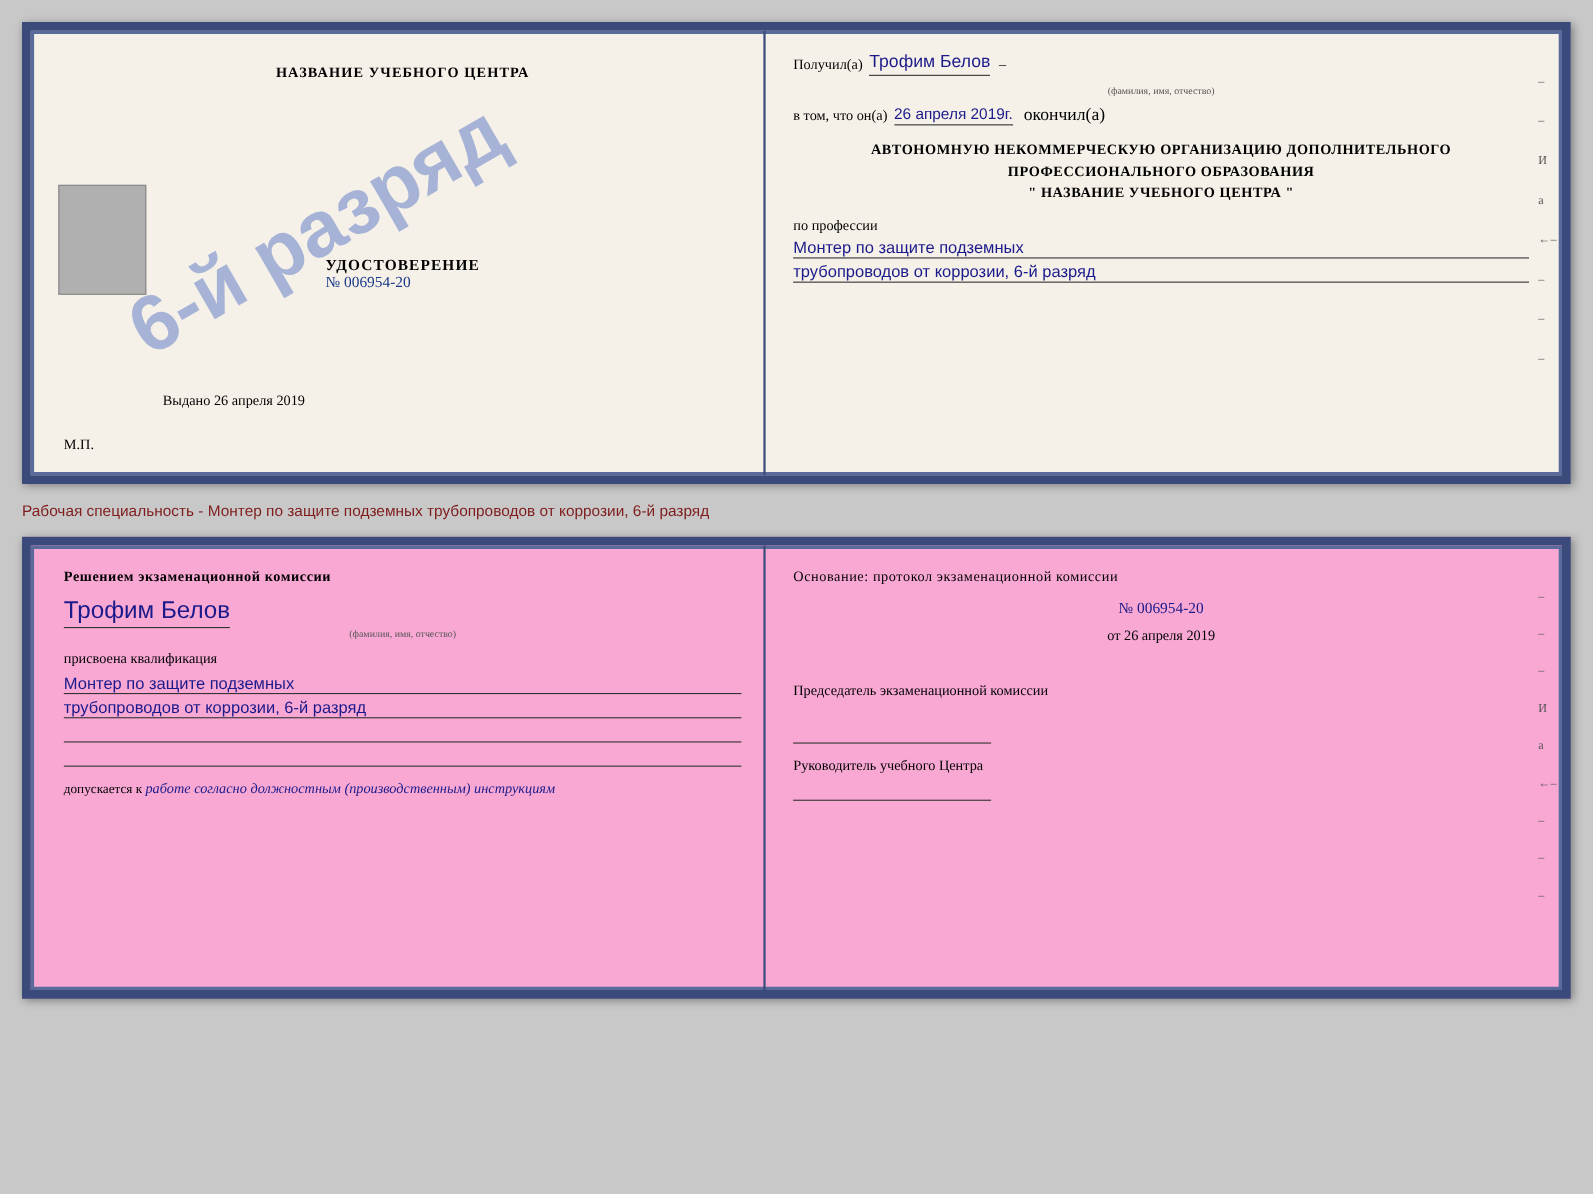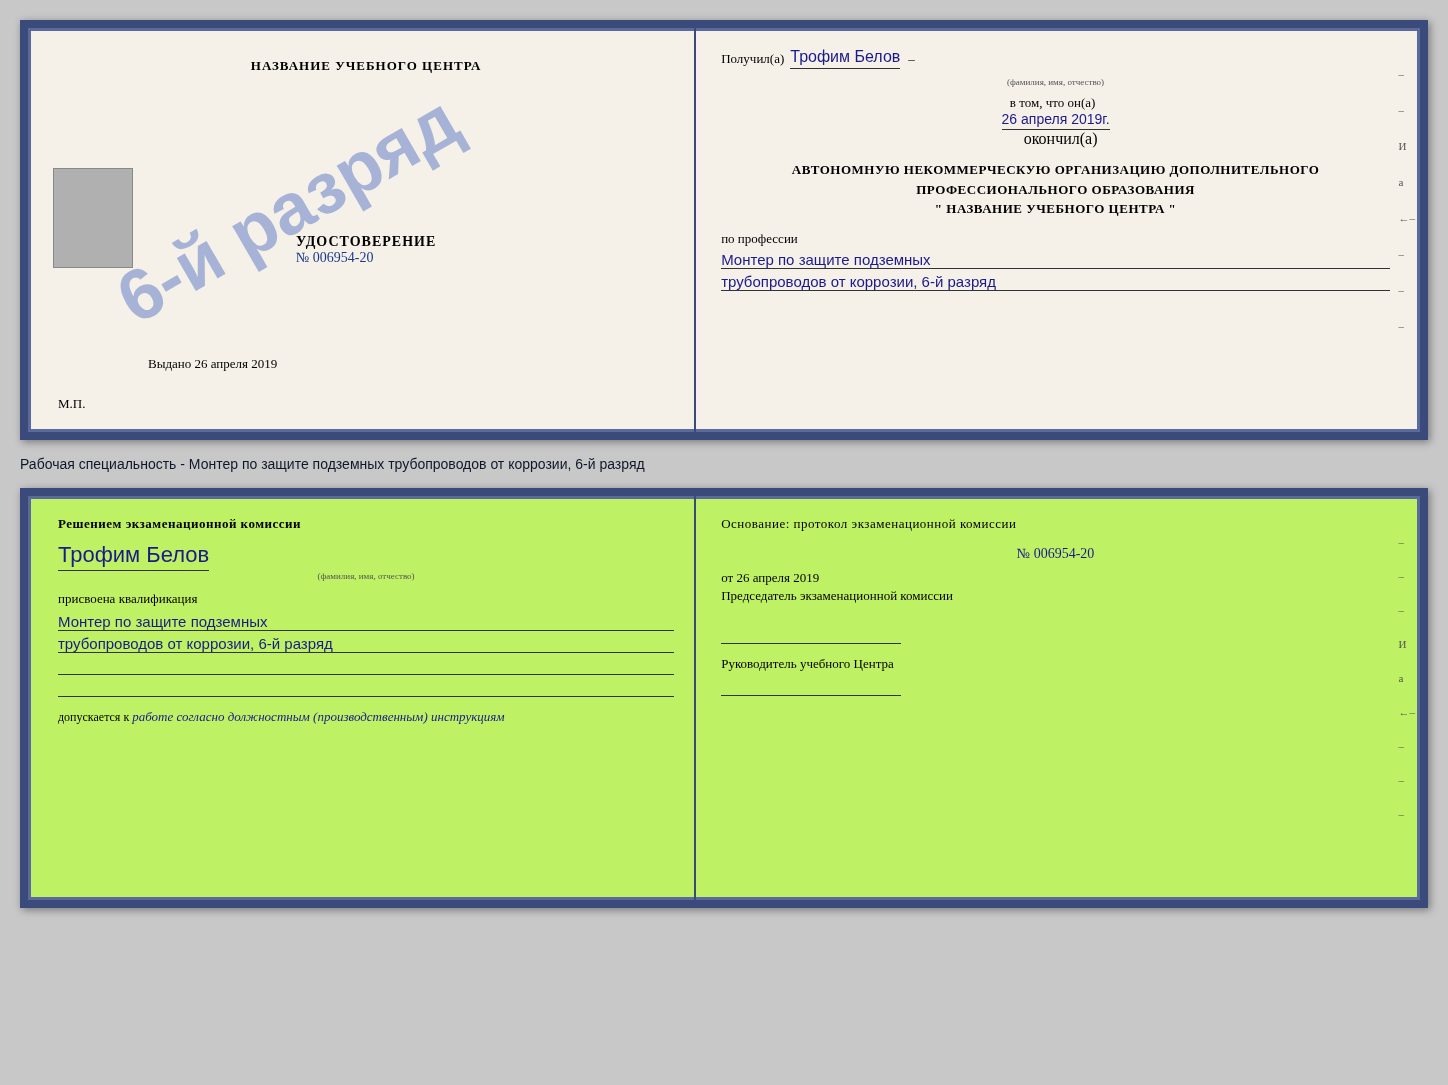--- a/index.html
+++ b/index.html
@@ -183,29 +183,29 @@
       display: flex;
       flex-direction: column;
       gap: 24px;
       font-size: 11px;
       color: #555;
     }
 
     
     .middle-text {
       font-size: 14px;
-      color: #0f172a;
+      color: #7f1d1d;
       padding: 4px 0;
       font-family: Arial, sans-serif;
     }
 
     
     .bottom-doc {
       display: flex;
-      background: #bef264;
+      background: #f9a8d4;
       border: 8px solid #3a4a7a;
       box-shadow: inset 0 0 0 3px #5a6a9a, 2px 2px 8px rgba(0,0,0,0.4);
       min-height: 420px;
     }
 
     .bottom-left {
       width: 48%;
       border-right: 2px solid #3a4a7a;
       padding: 20px 20px 20px 30px;
       position: relative;
@@ -284,21 +284,22 @@
 
     .protocol-number {
       font-size: 14px;
       color: #1a1a8a;
       text-align: center;
       margin-bottom: 8px;
     }
 
     .protocol-date {
       font-size: 13px;
-      margin-bottom: 2px;
+      text-align: center;
+      margin-bottom: 34px;
     }
 
     .predsedatel-label {
       font-size: 13px;
       margin-bottom: 20px;
     }
 
     .signature-line {
       border-bottom: 1px solid #333;
       height: 20px;
@@ -365,21 +366,21 @@
 
     <div class="doc-right">
 
       <div class="right-line">
         <span class="right-label">Получил(а)</span>
         <span class="handwritten">Трофим Белов</span>
         <span style="margin-left:8px; font-size:13px;">–</span>
       </div>
       <div class="small-label">(фамилия, имя, отчество)</div>
 
-      <div class="right-line" style="margin-top:8px;flex-direction:column;">
+      <div class="right-line" style="margin-top:8px;">
         <span class="right-label">в том, что он(а)</span>
         <span class="handwritten" style="font-size:14px;">26 апреля 2019г.</span>
         <span style="margin-left:10px; font-size:16px;">окончил(а)</span>
       </div>
 
       <div class="right-text-block">
         <div>АВТОНОМНУЮ НЕКОММЕРЧЕСКУЮ ОРГАНИЗАЦИЮ ДОПОЛНИТЕЛЬНОГО ПРОФЕССИОНАЛЬНОГО ОБРАЗОВАНИЯ</div>
         <div>
           <span>"</span>
           <span>НАЗВАНИЕ УЧЕБНОГО ЦЕНТРА</span>

